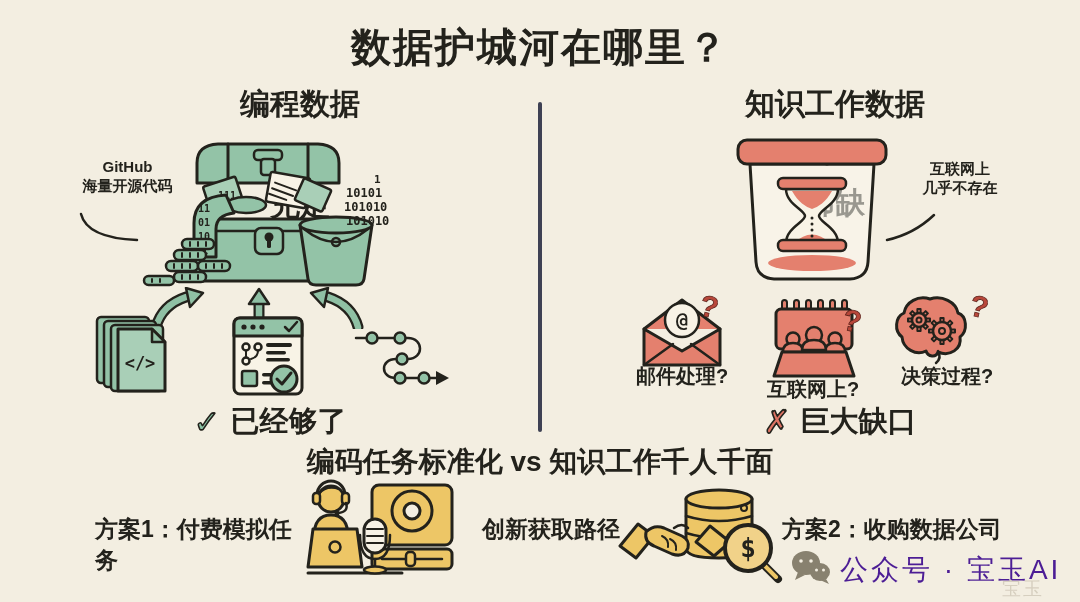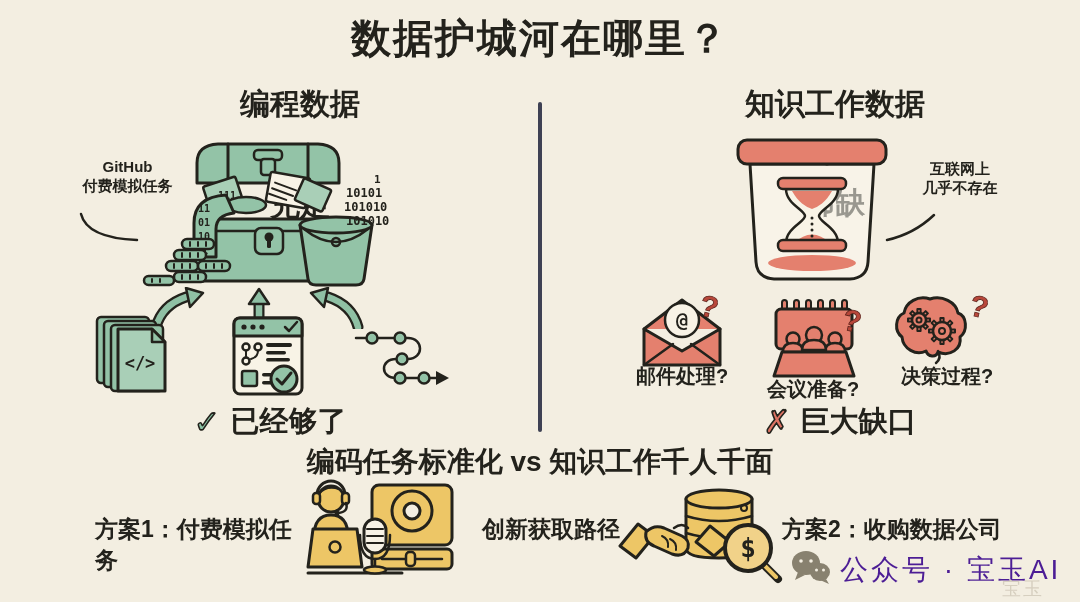--- a/index.html
+++ b/index.html
@@ -27,39 +27,39 @@
   .s2{stroke:#23221c;stroke-width:2;stroke-linejoin:round;stroke-linecap:round;}
   .fg{fill:#93c3a7;} .fg2{fill:#a9cfb7;} .fr{fill:#e4806e;} .fy{fill:#edc666;}
   .fy2{fill:#f1d289;} .fc{fill:#f8f3e6;} .fn{fill:none;} .fi{fill:#23221c;}
   .svgtxt{font-family:"DejaVu Sans Mono","Liberation Mono",monospace;font-weight:bold;fill:#23221c;}
 </style>
 </head>
 <body>
 
 <div class="canvas">
 
-  <div class="abs title" style="top:11px;left:0;font-family:Liberation Serif, serif;">数据护城河在哪里？</div>
+  <div class="abs title" style="top:20px;left:0;font-family:Liberation Serif, serif;">数据护城河在哪里？</div>
 
   <div class="abs ctr heading" style="left:110px;top:84px;width:380px;">
     <span>编程数据</span>
     <span class="check" style="font-size:34px;">✓</span>
     <span>充足</span>
   </div>
 
   <div class="abs ctr heading" style="left:640px;top:84px;width:390px;">
     <span>知识工作数据</span>
     <span class="cross" style="font-size:32px;">✗</span>
     <span>稀缺</span>
   </div>
 
   <div class="abs divider" style="left:538px;top:102px;"></div>
 
   <div class="abs sub" style="left:45px;top:158px;width:165px;">
     <div>GitHub</div>
-    <div>付费模拟任务</div>
+    <div>海量开源代码</div>
   </div>
   <svg class="abs" style="left:75px;top:210px;" width="70" height="34" viewBox="0 0 70 34">
     <path d="M6,4 Q12,28 62,30" class="fn s25"></path>
   </svg>
 
   <svg class="abs" style="left:140px;top:133px;" width="260" height="157" viewBox="0 0 260 157">
 
     <path d="M57,50 L57,30 Q57,12 78,11 L178,11 Q199,12 199,30 L199,50 Z" class="fg s3"></path>
     <path d="M88,11 L88,50 M168,11 L168,50" class="fn s3"></path>
     <rect x="114" y="17" width="28" height="10" rx="4" class="fg s25"></rect>
@@ -253,21 +253,21 @@
       <rect x="48.4" y="24" width="3.2" height="26" transform="rotate(45 50 37)" class="fr s2"></rect>
       <rect x="48.4" y="24" width="3.2" height="26" transform="rotate(90 50 37)" class="fr s2"></rect>
       <rect x="48.4" y="24" width="3.2" height="26" transform="rotate(135 50 37)" class="fr s2"></rect>
       <circle cx="50" cy="37" r="9" class="fr s25"></circle>
       <circle cx="50" cy="37" r="3" class="fn s2"></circle>
     </g>
   </svg>
   <span class="abs qmark" style="left:970px;top:290px;transform:rotate(14deg);">?</span>
 
   <div class="abs iconlabel" style="left:617px;top:363px;">邮件处理?</div>
-  <div class="abs iconlabel" style="left:748px;top:376px;">会议准备?</div>
+  <div class="abs iconlabel" style="left:748px;top:376px;">互联网上?</div>
   <div class="abs iconlabel" style="left:882px;top:363px;">决策过程?</div>
 
   <div class="abs ctr concl" style="left:705px;top:402px;width:270px;">
     <span class="cross" style="font-size:32px;">✗</span>
     <span>巨大缺口</span>
   </div>
 
   <div class="abs complabel" style="left:290px;top:443px;width:500px;">编码任务标准化 vs 知识工作千人千面</div>
 
   <div class="abs planlabel" style="left:95px;top:514px;width:215px;">方案1：付费模拟任务</div>

